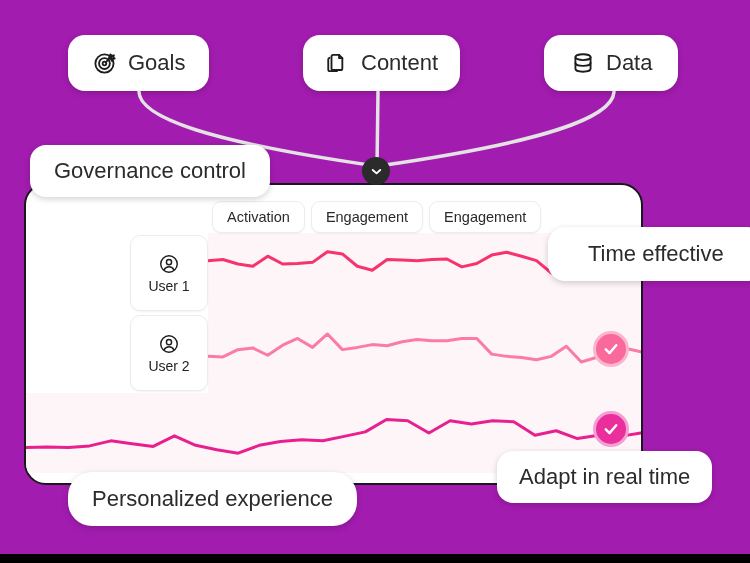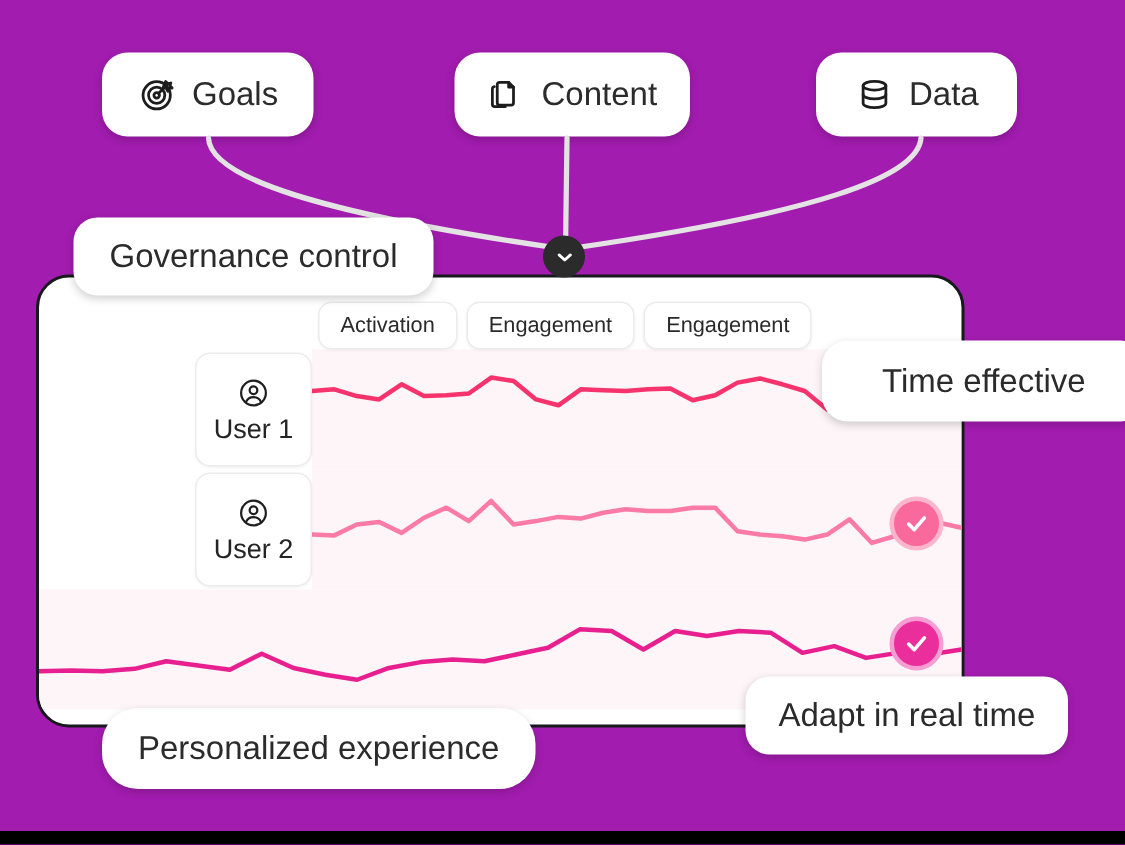--- a/index.html
+++ b/index.html
@@ -42,21 +42,21 @@
     height: 26px;
     color: #1d1d1d;
   }
 
   
   #pill-goals   { left: 68px;  top: 35px;  height: 56px; padding: 0 24px; border-radius: 17px; }
   #pill-content { left: 303px; top: 35px;  height: 56px; padding: 0 22px; border-radius: 17px; }
   #pill-data    { left: 544px; top: 35px;  height: 56px; padding: 0 26px; border-radius: 17px; align-items: center; }
 
   
-  #pill-governance  { left: 30px;  top: 145px; height: 52px; padding: 0 24px; border-radius: 16px; z-index: 40; margin-left: 19px; }
+  #pill-governance  { left: 30px;  top: 145px; height: 52px; padding: 0 24px; border-radius: 16px; z-index: 40; }
   #pill-time        { left: 548px; top: 227px; height: 54px; padding: 0 40px; border-radius: 17px; z-index: 40; }
   #pill-adapt       { left: 497px; top: 451px; height: 52px; padding: 0 22px; border-radius: 16px; z-index: 40; }
   #pill-personal    { left: 68px;  top: 472px; height: 54px; padding: 0 24px; border-radius: 24px; z-index: 40; }
 
   
   #connectors {
     position: absolute;
     left: 0; top: 0;
     width: 750px; height: 563px;
     pointer-events: none;
@@ -148,21 +148,21 @@
     align-items: center;
     justify-content: center;
     gap: 4px;
     box-sizing: border-box;
     z-index: 12;
   }
   .row-label .user-icon {
     width: 22px; height: 22px; color: #1f1f1f;
   }
   .row-label .user-name {
-    font-size: 18px;
+    font-size: 14px;
     color: #242424;
     line-height: 1;
     text-align: center;
   }
   .row-plot {
     position: relative;
     flex: 1;
     background: #fdf5f8;
     overflow: visible;
   }

